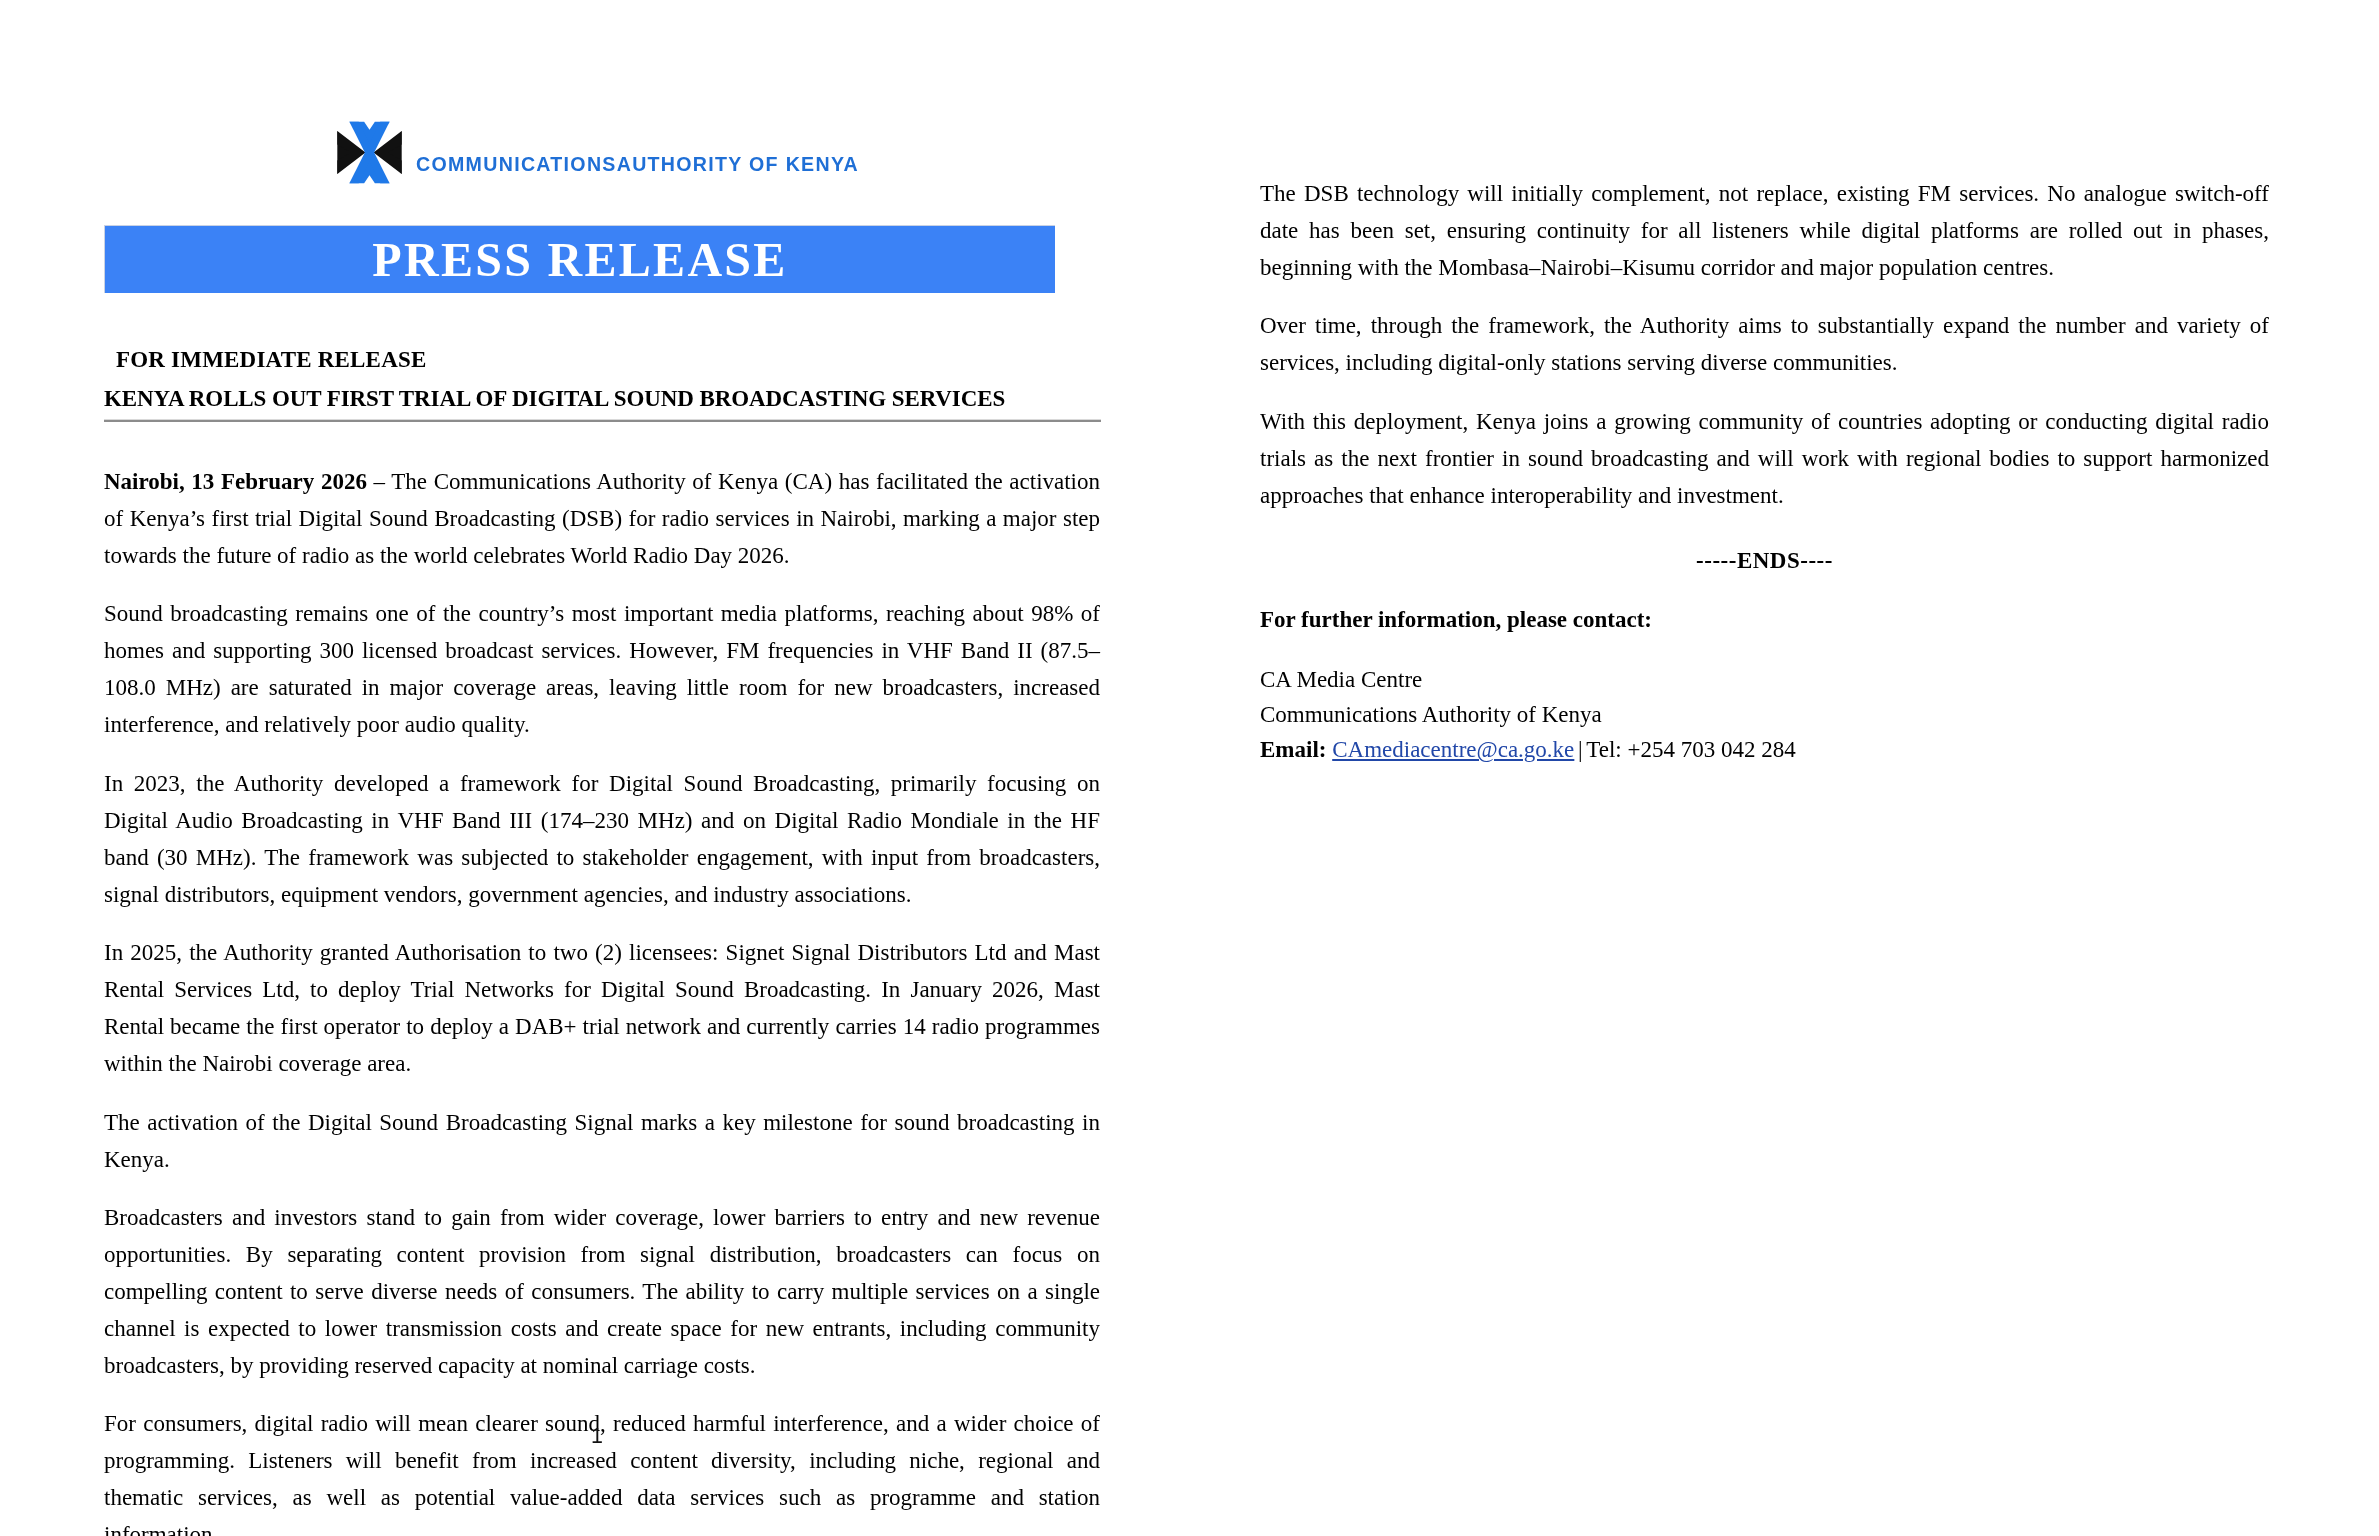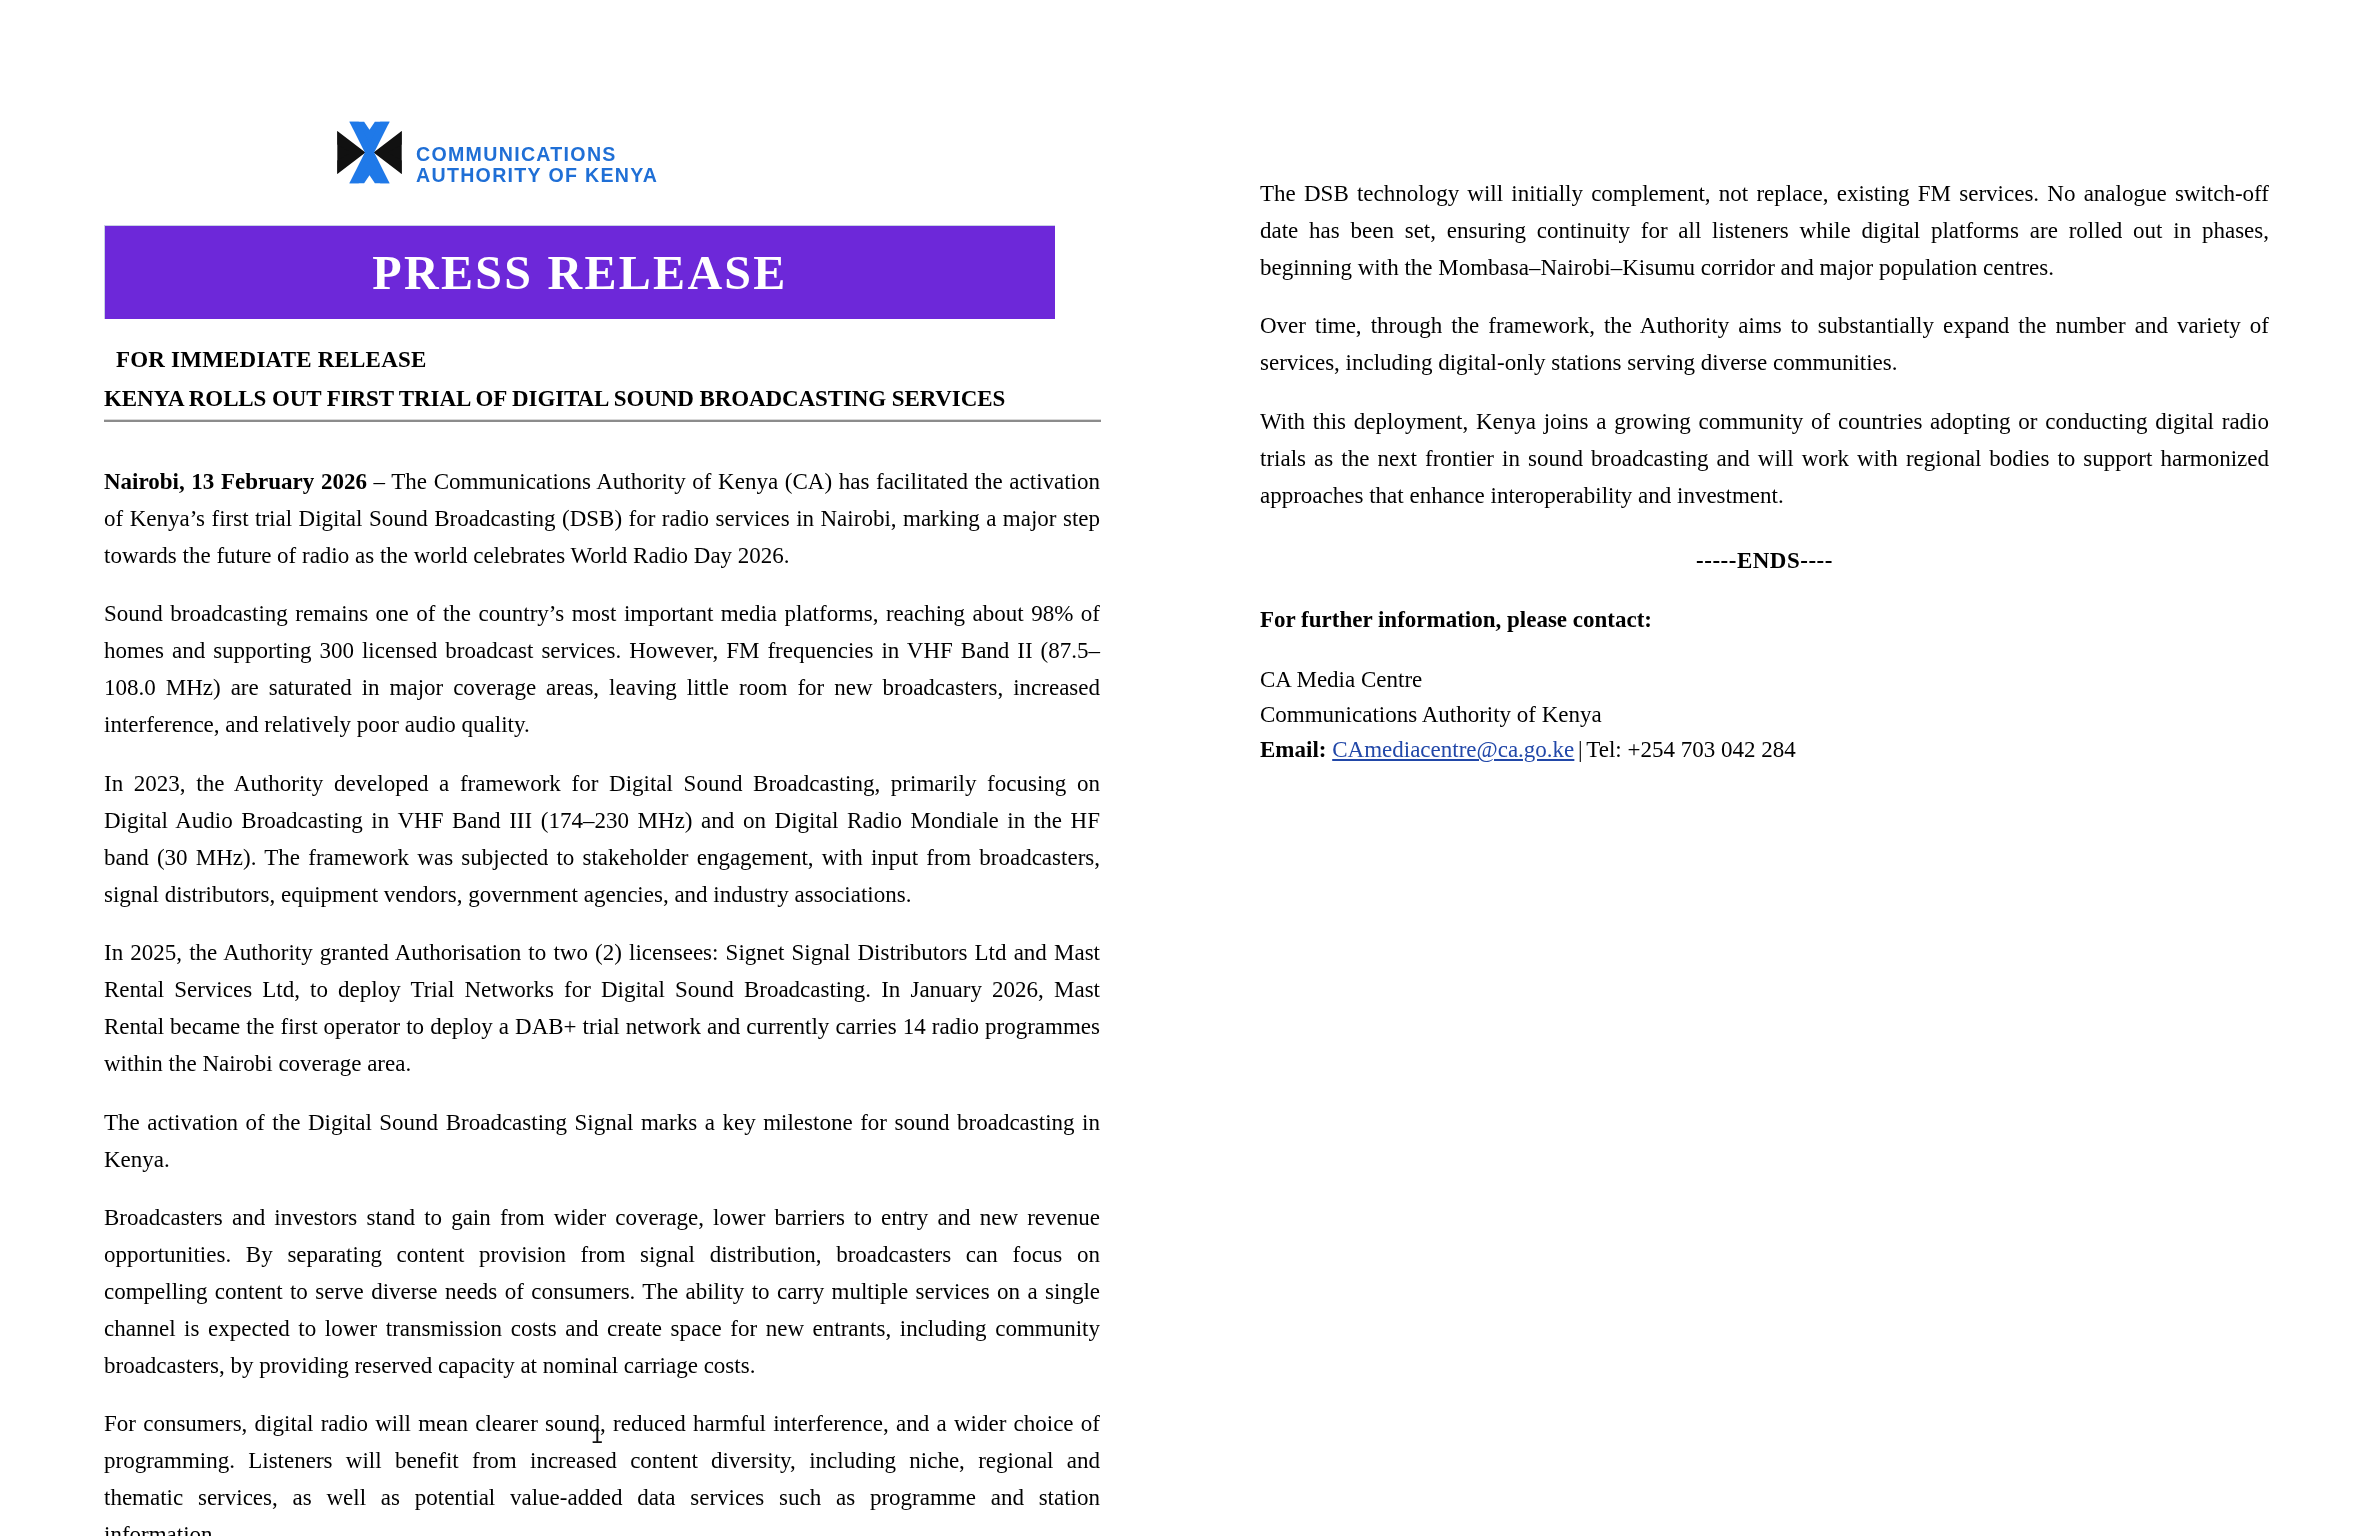--- a/index.html
+++ b/index.html
@@ -37,38 +37,38 @@
     gap: 13px;
   }
   .logo-mark {
     width: 67px;
     height: 67px;
     flex: none;
     display: block;
   }
   .logo-words {
     display: flex;
-    flex-direction: column;
+    flex-direction: row;
     line-height: 1.07;
     font-family: "Liberation Sans", "DejaVu Sans", sans-serif;
     font-weight: bold;
     color: #1F6FD6;
     letter-spacing: 1.3px;
     font-size: 19.6px;
     margin-top: 24px;
   }
 
   
   .banner {
     position: absolute;
     left: 104px;
     top: 225px;
     width: 951px;
-    height: 94px;
-    background: #6d28d9;
+    height: 68px;
+    background: #3b82f6;
     border-top: 1.9px solid #c9d2e4;
     border-left: 1.9px solid #c9d2e4;
     box-sizing: border-box;
     display: flex;
     align-items: center;
     justify-content: center;
   }
   .banner-title {
     color: #ffffff;
     font-size: 48px;

